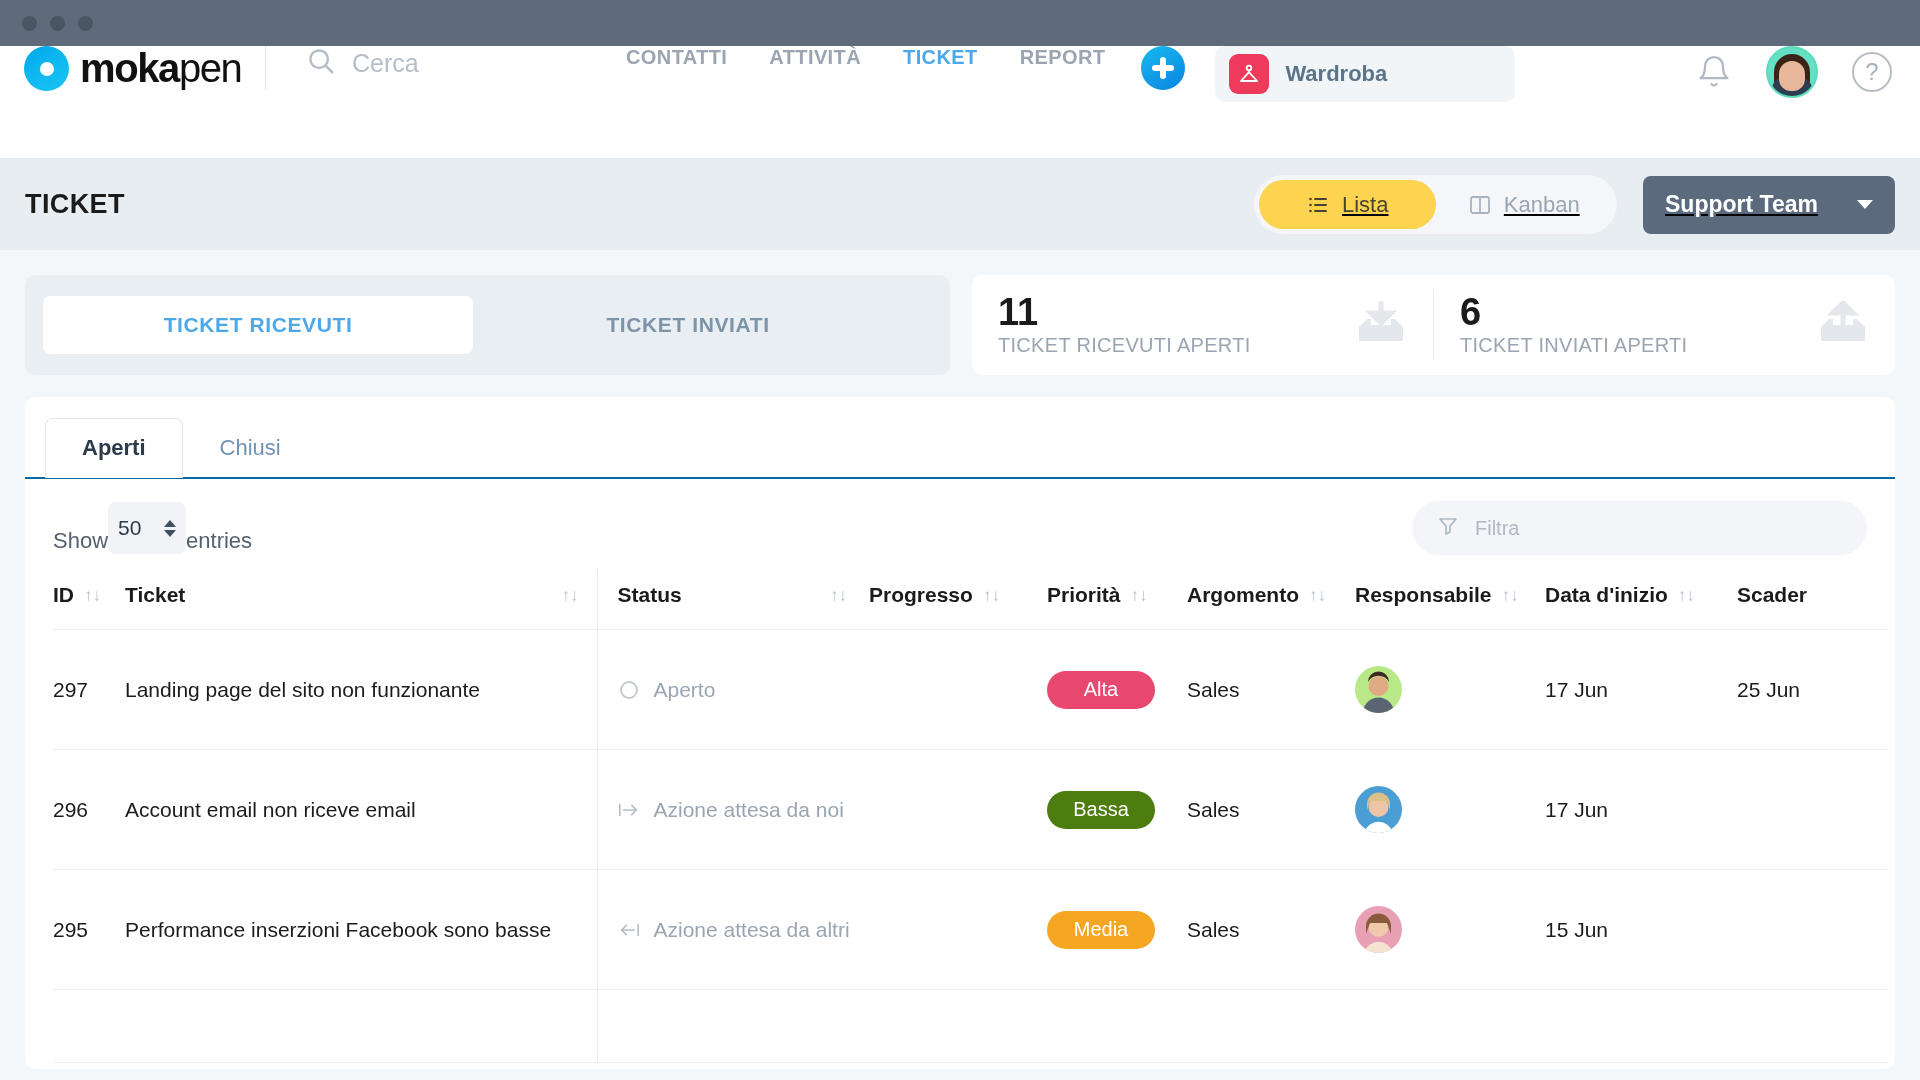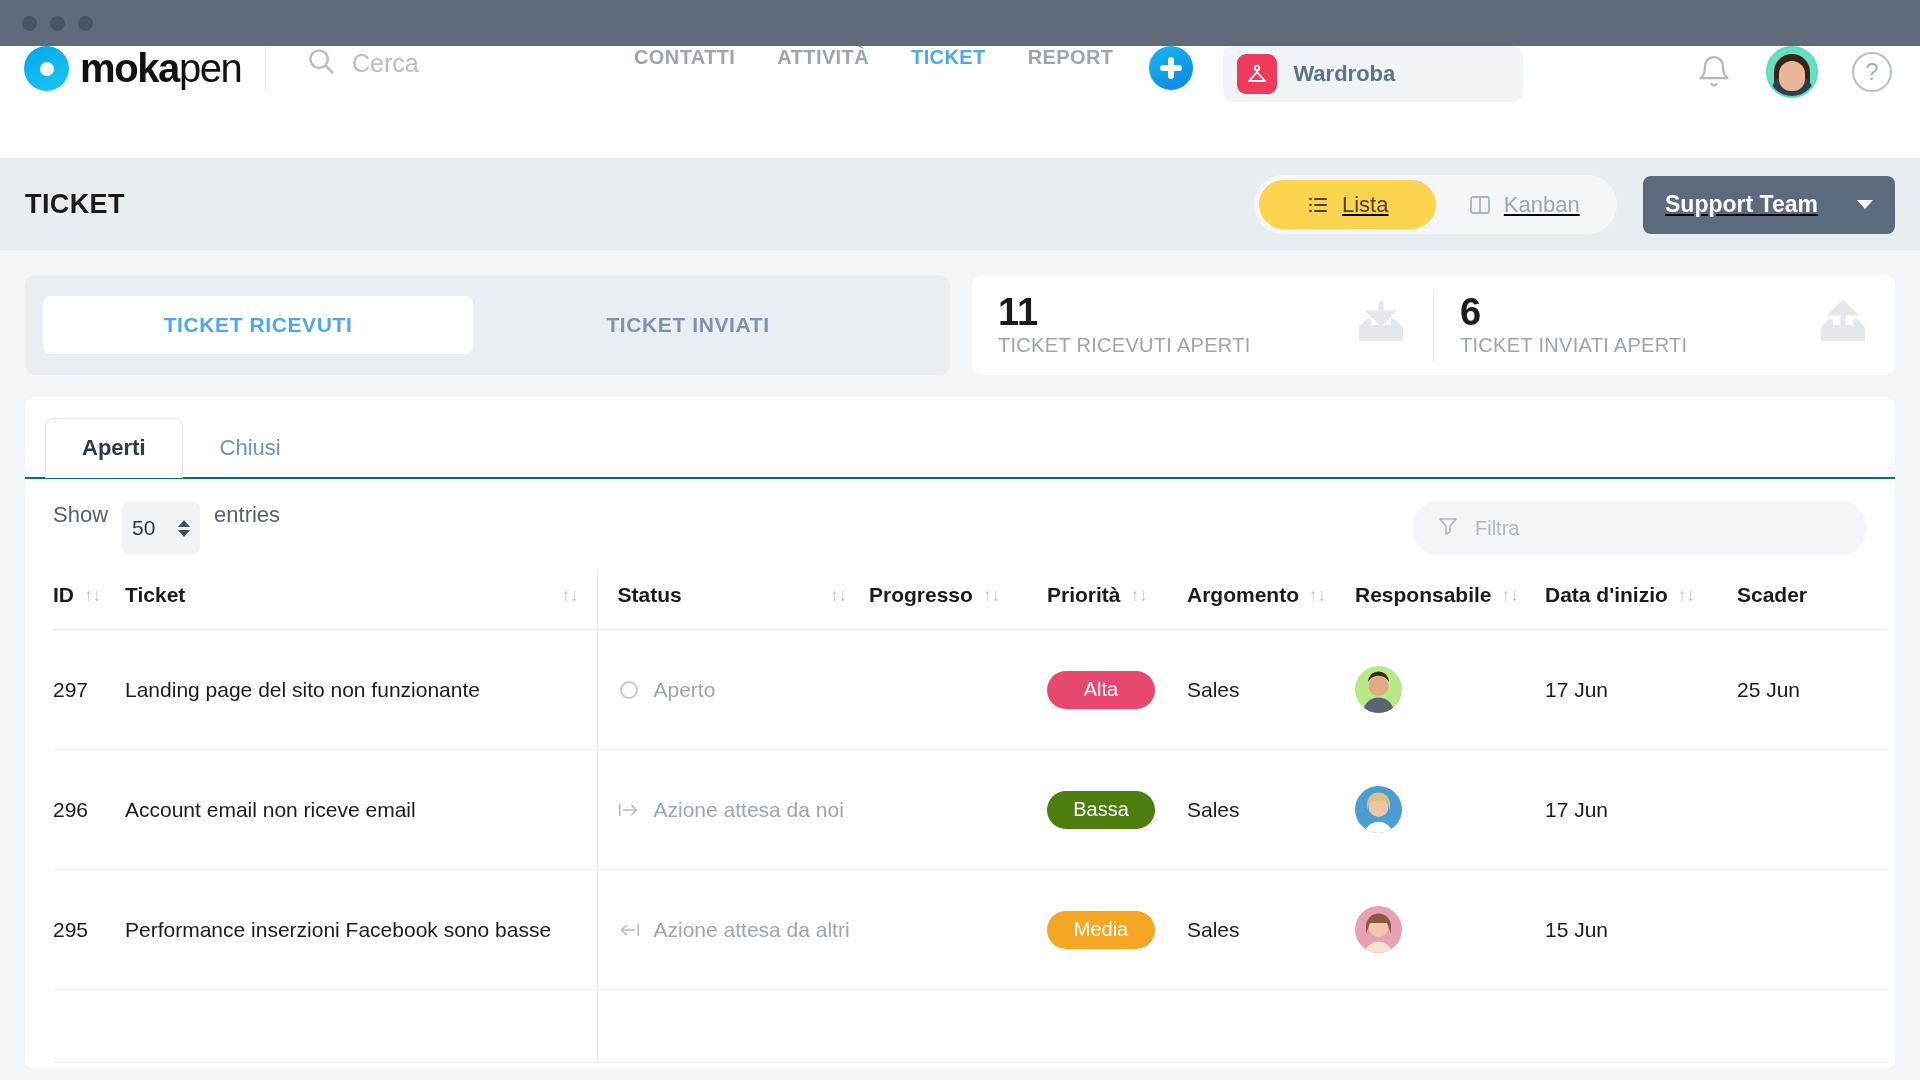--- a/index.html
+++ b/index.html
@@ -39,21 +39,21 @@
   .brand-text { font-size: 40px; letter-spacing: -1.4px; color: #111; }
   .brand-text b { font-weight: 700; }
   .brand-text span { font-weight: 300; }
 
   .searchbox {
     display: flex; align-items: center; gap: 16px;
     padding-left: 40px; min-width: 330px;
   }
   .search-ph { font-size: 25px; color: #b6bec7; }
 
-  .navlinks { display: flex; align-items: center; gap: 42px; margin-left: 38px; }
+  .navlinks { display: flex; align-items: center; gap: 42px; margin-left: 30px; }
   .navlink {
     font-size: 20px; font-weight: 700; color: #9aa5b1;
     letter-spacing: .4px; cursor: pointer; white-space: nowrap;
   }
   .navlink.active { color: #4ea8e8; }
 
   .plus-btn {
     width: 44px; height: 44px; border-radius: 50%; margin-left: 36px;
     background: linear-gradient(150deg, #18b9f0 0%, #0a84e0 100%);
     display: flex; align-items: center; justify-content: center;
@@ -172,21 +172,21 @@
     position: relative; top: 1px; color: #6f93b5;
   }
   .tab.active {
     color: #2b3b4b; font-weight: 700;
     border-color: #e2e8ee; border-bottom-color: #fff; background: #fff;
   }
 
   .table-controls {
     display: flex; align-items: center; padding: 22px 28px 14px 28px;
   }
-  .show-entries { display: flex; align-items: flex-start; gap: 14px; font-size: 22px; color: #55616d; }
+  .show-entries { display: flex; align-items: flex-end; font-size: 22px; color: #55616d; }
   .entries-select {
     background: #f1f3f6; border: none; border-radius: 7px;
     height: 52px; width: 78px; padding: 0 10px;
     display: flex; align-items: center; justify-content: space-between;
     font-size: 21px; color: #2b3b4b; cursor: pointer;
   }
   .stepper { display: flex; flex-direction: column; gap: 3px; align-items: center; }
   .stepper i { width: 0; height: 0; border-left: 6px solid transparent; border-right: 6px solid transparent; }
   .stepper .up { border-bottom: 7px solid #41505f; }
   .stepper .down { border-top: 7px solid #41505f; }

